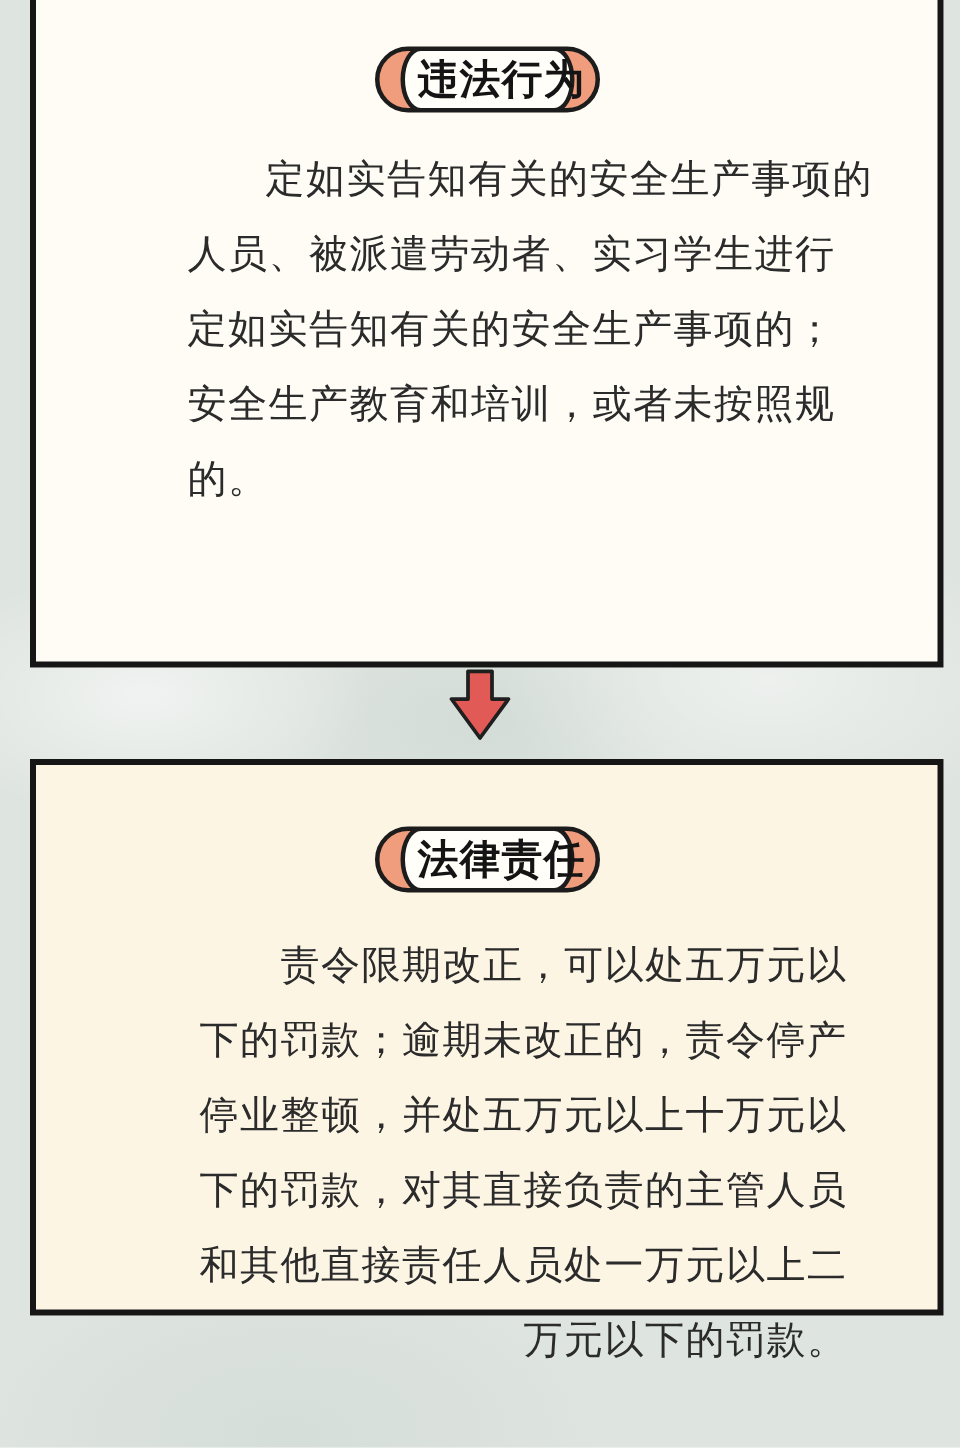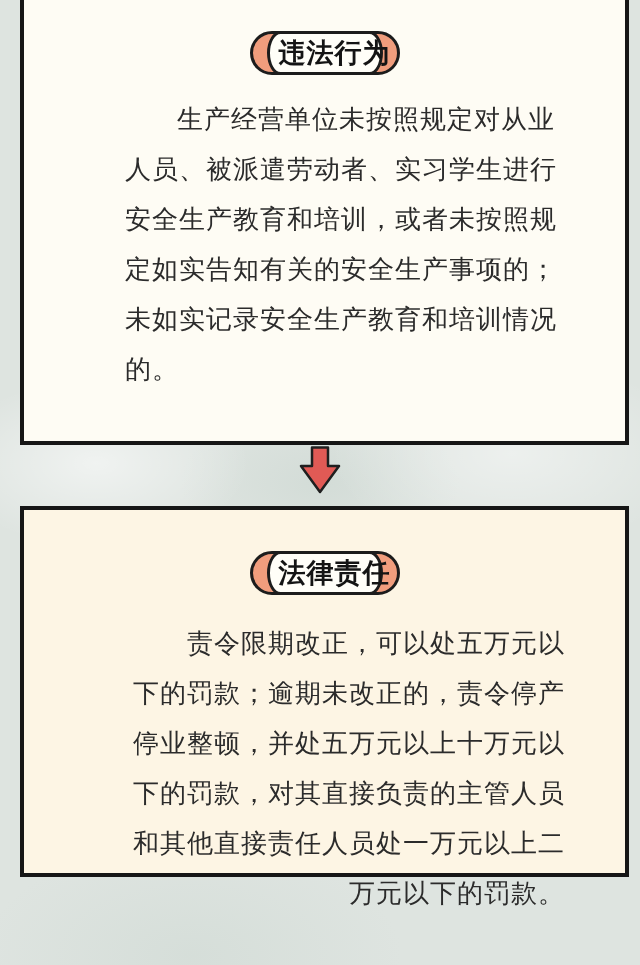--- a/index.html
+++ b/index.html
@@ -112,25 +112,24 @@
 
 <div class="canvas">
 
   <section class="box box--violation">
     <div class="badge">
       <div class="badge__panel">
         <span class="badge__label">违法行为</span>
       </div>
     </div>
     <div class="body-text">
-      <div class="line line--indent">生产经营单位未按照规定对从业</div>
+      <div class="line line--indent">定如实告知有关的安全生产事项的</div>
       <div class="line">人员、被派遣劳动者、实习学生进行</div>
+      <div class="line">定如实告知有关的安全生产事项的；</div>
       <div class="line">安全生产教育和培训，或者未按照规</div>
-      <div class="line">定如实告知有关的安全生产事项的；</div>
-      <div class="line">未如实记录安全生产教育和培训情况</div>
       <div class="line">的。</div>
     </div>
   </section>
 
   <div class="arrow-wrap">
     <span>
       <svg width="42" height="48" viewBox="0 0 42 48" aria-hidden="true">
         <path d="M13 1.5 L29 1.5 L29 20 L40 20 L21 46 L2 20 L13 20 Z" fill="#e15a55" stroke="#1f1f1f" stroke-width="2.5" stroke-linejoin="round"></path>
       </svg>
     </span>

